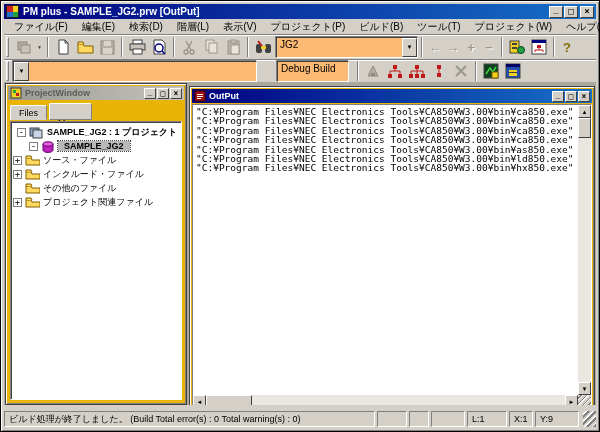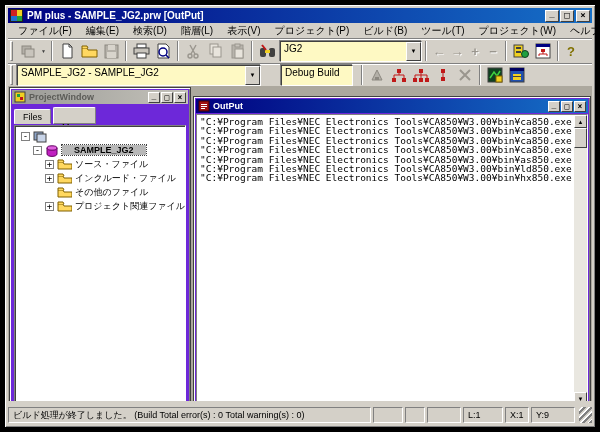--- a/index.html
+++ b/index.html
@@ -1,18 +1,18 @@
 <!DOCTYPE html>
 <html><head>
 <meta charset="utf-8">
 <style>
   *{margin:0;padding:0;box-sizing:border-box}
   html,body{width:600px;height:432px;overflow:hidden;background:#808080}
   body{font-family:"Liberation Sans","DejaVu Sans",sans-serif;-webkit-font-smoothing:none}
-  #app{position:relative;width:600px;height:432px;background:#d4d0c8;border:5px solid #000000;box-shadow:inset 1px 1px 0 #fff,inset -1px -1px 0 #808080}
+  #app{position:relative;width:600px;height:432px;background:#d4d0c8;border:1px solid #000000;box-shadow:inset 1px 1px 0 #fff,inset -1px -1px 0 #808080}
   .tbtn{width:22px;height:22px;display:flex;align-items:center;justify-content:center;background:transparent}
   .sep{width:2px;height:20px;border-left:1px solid #808080;border-right:1px solid #fff;margin:0 3px}
   .handle{width:3px;height:20px;border:1px solid;border-color:#fff #808080 #808080 #fff;margin:0 4px 0 2px}
 
   
   .titlebar{position:absolute;left:3px;top:3px;right:3px;height:15px;background:linear-gradient(90deg,#000080,#1670c8);display:flex;align-items:center;padding:0 2px}
   .titlebar .ttext{flex:1;color:#fff;font-weight:bold;font-size:10px;margin-left:4px;white-space:nowrap;overflow:hidden}
   .capbtn{width:14px;height:12px;margin-left:1px;display:flex;align-items:center;justify-content:center;font-size:9px;line-height:9px;color:#000;background:#d4d0c8;border:1px solid;border-color:#fff #404040 #404040 #fff;font-family:"DejaVu Sans Mono",monospace}
   .capbtn.mini::before{content:"_";margin-top:-4px}
   .capbtn.maxi::before{content:"□"}
@@ -22,59 +22,59 @@
   .appicon i:nth-child(3){background:#2070d0}.appicon i:nth-child(4){background:#20a040}
 
   
   .menubar{position:absolute;left:3px;top:18px;right:3px;height:15px;display:flex;align-items:center;font-size:10px;padding-left:3px}
   .menu-item{padding:1px 7px;white-space:nowrap}
 
   
   .toolbar{position:absolute;left:3px;right:3px;display:flex;align-items:center;border-top:1px solid #808080;box-shadow:inset 0 1px 0 #fff}
   #toolbar1{top:33px;height:25px}
   #toolbar2{top:58px;height:23px}
-  .combo{height:21px;display:flex;background:#fef9c3;border:1px solid;border-color:#404040 #fff #fff #404040;box-shadow:-1px -1px 0 #808080,1px 1px 0 #d4d0c8}
+  .combo{height:21px;display:flex;background:#fdba74;border:1px solid;border-color:#404040 #fff #fff #404040;box-shadow:-1px -1px 0 #808080,1px 1px 0 #d4d0c8}
   .combo .val{flex:1;font-size:10px;padding:1px 3px;white-space:nowrap;overflow:hidden}
   .combo .drop{width:15px;background:#d4d0c8;border:1px solid;border-color:#fff #404040 #404040 #fff;display:flex;align-items:center;justify-content:center}
   .combo .drop::before{content:"▼";font-size:6px;color:#000}
   .glyph-gray{color:#9a968e;text-shadow:1px 1px 0 #fff;font-size:13px;font-weight:bold}
   .qmark{color:#807000;font-weight:bold;font-size:13px}
   .dropmini{width:9px;height:20px;display:flex;align-items:center;justify-content:center}
   .dropmini::before{content:"▼";font-size:5px;color:#404040}
 
   
   .mdi{position:absolute;left:3px;top:81px;right:3px;bottom:26px;background:#aca89e;overflow:hidden}
-  .child{position:absolute;background:#6d28d9;border:1px solid #404040;box-shadow:inset 1px 1px 0 #fff,inset -1px -1px 0 #808080}
+  .child{position:absolute;background:#eab308;border:1px solid #404040;box-shadow:inset 1px 1px 0 #fff,inset -1px -1px 0 #808080}
   .childbar{height:14px;display:flex;align-items:center;padding:0 2px;margin:2px 2px 0 2px}
   .childbar .ctext{flex:1;font-size:9px;font-weight:bold;margin-left:3px;white-space:nowrap;overflow:hidden}
   .childbar .capbtn{width:12px;height:11px;font-size:8px}
   .bar-inactive{background:linear-gradient(90deg,#9a9a96,#c4c2ba)}
   .bar-inactive .ctext{color:#5c5c58}
   .bar-active{background:linear-gradient(90deg,#000080,#1670c8)}
   .bar-active .ctext{color:#fff}
 
   
   #projwin{left:1px;top:1px;width:182px;height:322px}
   .tabs{display:flex;align-items:flex-end;height:17px;margin:3px 2px 0 4px}
   .tab{font-size:9px;padding:2px 8px 1px 8px;background:#d4d0c8;border:1px solid;border-color:#fff #808080 #d4d0c8 #fff;border-radius:2px 2px 0 0}
   .tab.inactive{height:13px;padding-top:14px;border-bottom:1px solid #808080;margin-left:2px}
   .treearea{position:absolute;left:4px;right:4px;top:37px;bottom:4px;background:#fff;border:1px solid;border-color:#808080 #fff #fff #808080;box-shadow:inset 1px 1px 0 #404040;overflow:hidden;padding:3px 0 0 2px}
   .trow{display:flex;align-items:center;height:14px;font-size:9px;white-space:nowrap}
   .trow .lbl{margin-left:3px}
   .bold{font-weight:bold}
-  .sel{background:#b8b8b8;padding:0 12px;outline:1px dotted #404040}
+  .sel{background:#b8b8b8;padding:0 6px;outline:1px dotted #404040}
   .exp{width:9px;height:9px;min-width:9px;background:#fff;border:1px solid #808080;position:relative;margin-right:3px}
   .exp::before{position:absolute;left:0;top:-1px;width:7px;text-align:center;font-size:9px;line-height:9px;font-family:"DejaVu Sans Mono",monospace;color:#000}
   .exp.plus::before{content:"+"}
   .exp.minus::before{content:"-"}
-  .indent1{padding-left:4px}.indent2{padding-left:16px}.indent3{padding-left:28px}
+  .indent1{padding-left:4px}.indent2{padding-left:16px}.indent3{}
   .nosign{width:12px;min-width:12px}
 
   
-  #outwin{left:185px;top:10px;right:1px;height:326px}
+  #outwin{left:185px;top:4px;right:1px;height:326px}
   .outclient{position:absolute;left:2px;right:2px;top:17px;bottom:2px;background:#fff;border:1px solid;border-color:#808080 #fff #fff #808080}
   .outtext{position:absolute;left:3px;top:2px;right:14px;bottom:14px;overflow:hidden;font-family:"DejaVu Sans Mono","Liberation Mono",monospace;font-size:9.5px;color:#000}
   .out-line{height:9.4px;line-height:9.4px;white-space:pre}
   .vscroll{position:absolute;top:0;right:0;width:13px;bottom:13px;background:#e9e7e0}
   .hscroll{position:absolute;left:0;right:13px;bottom:0;height:13px;background:#e9e7e0;display:flex}
   .sbtn{width:13px;height:13px;background:#d4d0c8;border:1px solid;border-color:#fff #404040 #404040 #fff;display:flex;align-items:center;justify-content:center;font-size:6px;color:#000}
   .vthumb{position:absolute;top:13px;left:0;width:13px;height:20px;background:#d4d0c8;border:1px solid;border-color:#fff #404040 #404040 #fff}
   .hthumb{width:46px;height:13px;background:#d4d0c8;border:1px solid;border-color:#fff #404040 #404040 #fff}
   .vscroll .up{position:absolute;top:0;left:0}
   .vscroll .dn{position:absolute;bottom:0;left:0}
@@ -229,21 +229,20 @@
     </span>
     <span class="sep"></span>
     <span class="tbtn" style="width:18px">
         <span class="qmark">?</span>
       </span>
   </div>
 
   <div class="toolbar" id="toolbar2">
     <span class="handle"></span>
     <span class="combo" style="width:244px">
-      <span class="val">SAMPLE_JG2 - SAMPLE_JG2</span>
       <span class="drop"></span>
     </span>
     <span class="combo" style="width:72px;margin-left:20px">
       <span class="val">Debug Build</span>
     </span>
     <span class="sep" style="margin-left:8px"></span>
     <span class="tbtn">
       <svg class="icon-svg" width="14" height="14">
           <path d="M2 12l5-10 5 10z" fill="#b4b0a8" stroke="#8c8880"></path>
           <rect x="5" y="9" width="4" height="3" fill="#8c8880"></rect>
@@ -314,20 +313,21 @@
         <span class="tab">Files</span>
         <span class="tab inactive">Memo</span>
       </div>
       <div class="treearea">
         <div class="trow indent1">
           <span class="exp minus"></span>
           <svg class="icon-svg" width="15" height="13">
               <rect x="1" y="2" width="9" height="8" fill="#8ca4c8" stroke="#404040"></rect>
               <rect x="4" y="4" width="9" height="8" fill="#c8d4e8" stroke="#404040"></rect>
             </svg>
+          <span class="lbl bold">SAMPLE_JG2 : 1 プロジェクト</span>
         </div>
         <div class="trow indent2">
           <span class="exp minus"></span>
           <svg class="icon-svg" width="14" height="13">
               <path d="M2 4v6c0 1.4 2.2 2.4 5 2.4s5-1 5-2.4V4" fill="#c020c0" stroke="#600060"></path>
               <ellipse cx="7" cy="4" rx="5" ry="2.2" fill="#e060e0" stroke="#600060"></ellipse>
             </svg>
           <span class="lbl bold sel">SAMPLE_JG2</span>
         </div>
         <div class="trow indent3">

